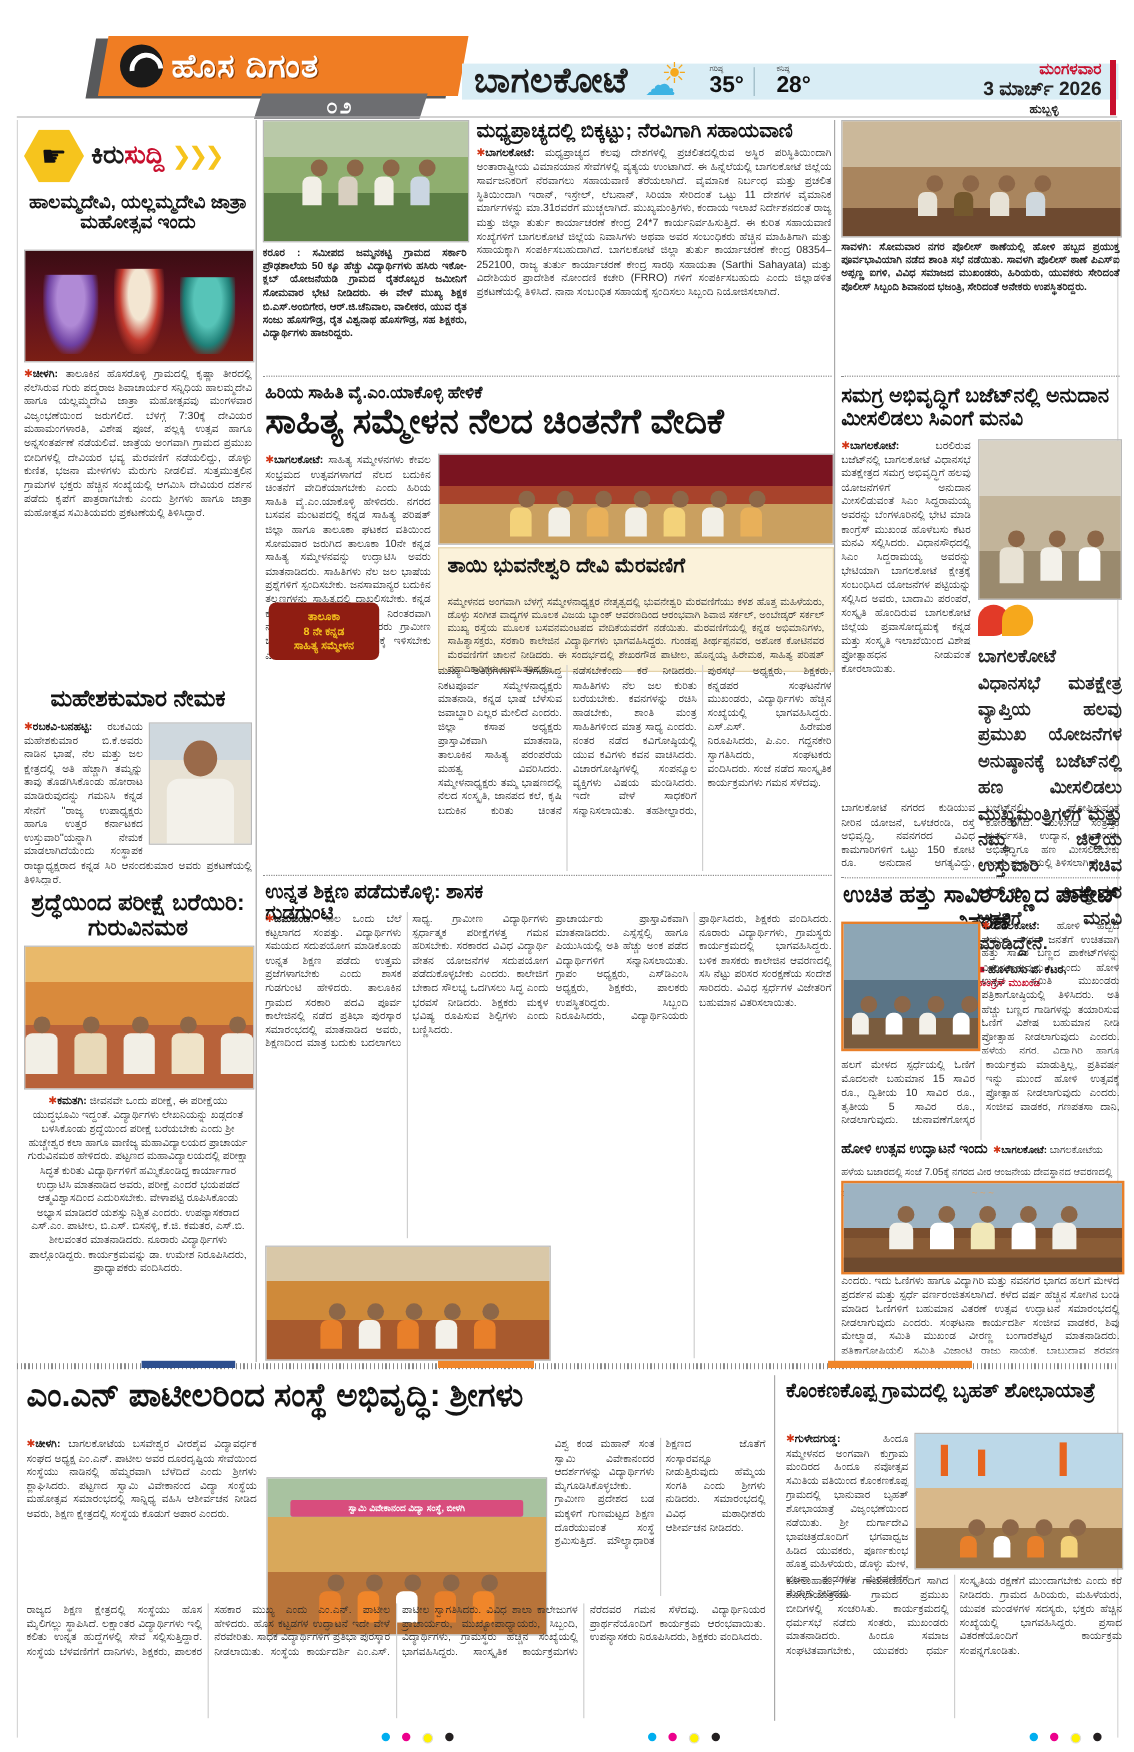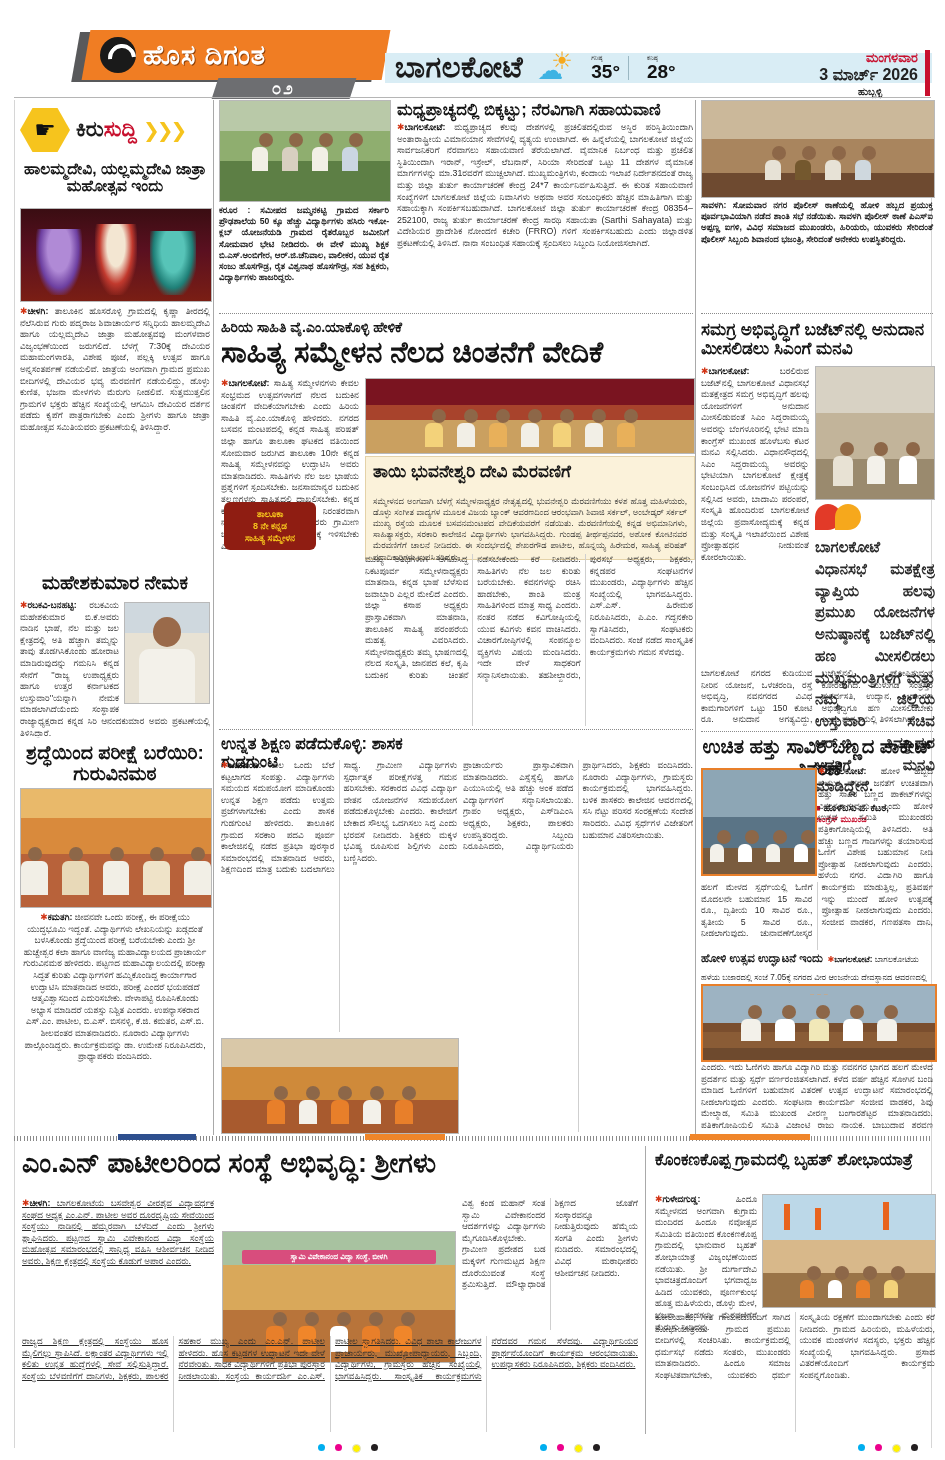--- a/index.html
+++ b/index.html
@@ -9,21 +9,21 @@
   .photo{position:absolute;overflow:hidden;border:1px solid #b9b9b9;}
   .body-txt{font-size:8.8px;line-height:1.32;text-align:justify;color:#2a2a2a;overflow:hidden;}
   .body-txt .loc{font-weight:bold;color:#111;}
   .star{color:#d23415;font-weight:bold;}
   .headline{font-weight:bold;color:#141414;line-height:1.12;}
   .vrule{position:absolute;width:1px;background:#a9a9a9;}
   .hatch{position:absolute;height:5px;background:repeating-linear-gradient(90deg,#8a8a8a 0 1px,transparent 1px 3.2px);}
   .dotrule{position:absolute;height:0;border-top:1px dotted #8a8a8a;}
   .cols2{column-count:2;column-gap:9px;column-rule:1px solid #cfcfcf;}
   .cols3{column-count:3;column-gap:9px;column-rule:1px solid #cfcfcf;}
-  .cols4{column-count:4;column-gap:10px;column-rule:1px solid #cfcfcf;text-decoration:underline;}
+  .cols4{column-count:4;column-gap:10px;column-rule:1px solid #cfcfcf;}
   
   .logo-box{position:absolute;left:86px;top:30px;width:300px;height:50px;background:#f07d23;
             transform:skewX(-10deg);box-shadow:-10px 2px 0 #58595b;display:flex;align-items:center;}
   .logo-inner{transform:skewX(10deg);display:flex;align-items:center;gap:7px;padding-left:14px;width:100%;}
   .logo-emblem{width:36px;height:36px;border-radius:50%;background:#1a1a1a;position:relative;flex:none;}
   .logo-emblem:after{content:"";position:absolute;left:8px;top:7px;width:20px;height:20px;border-radius:50%;
             border:4px solid #fff;border-color:#fff transparent transparent #fff;transform:rotate(40deg);}
   .logo-title{color:#fff;font-size:27px;font-weight:bold;letter-spacing:1px;text-shadow:1px 1px 0 #8c3d05;}
   .logo-tag{position:absolute;left:150px;top:58px;color:#fff;font-size:6px;transform:skewX(10deg);}
   .pagenum-strip{position:absolute;left:215px;top:78px;width:138px;height:21px;background:#6d6e71;
@@ -101,21 +101,21 @@
   <div class="abs" style="left:14px;top:97px;width:917px;height:1px;background:#b5b5b5;"></div>
 </div>
 
 <div class="vrule" style="left:213px;top:100px;height:1035px;"></div>
 <div class="vrule" style="left:695px;top:100px;height:1035px;"></div>
 <div class="vrule" style="left:14px;top:100px;height:1348px;background:#d6d6d6;"></div>
 <div class="vrule" style="left:931px;top:100px;height:1348px;background:#d6d6d6;"></div>
 
 <div class="abs" style="left:20px;top:104px;width:190px;height:52px;display:flex;align-items:center;gap:6px;">
   <span class="ks-hex">☛</span>
-  <span style="font-size:21px;font-weight:bold;font-family:Liberation Mono, monospace;">
+  <span style="font-size:21px;font-weight:bold;">
     <span>ಕಿರು</span><span style="color:#c8102e;">ಸುದ್ದಿ</span>
   </span>
   <span class="ks-chev">❯❯❯</span>
 </div>
 
 <div class="abs headline" style="left:20px;top:160px;width:190px;font-size:15.5px;text-align:center;">ಹಾಲಮ್ಮದೇವಿ, ಯಲ್ಲಮ್ಮದೇವಿ ಜಾತ್ರಾ ಮಹೋತ್ಸವ ಇಂದು</div>
 <div class="photo" style="left:20px;top:208px;width:190px;height:92px;background:linear-gradient(180deg,#3a0d12 0%,#5a1020 45%,#7a1e14 100%);">
   <div style="position:absolute;left:8%;bottom:6%;width:24%;height:72%;background:radial-gradient(ellipse at 50% 30%,#b08ad6 0 35%,#6d3fa0 60%,transparent 75%);"></div>
   <div style="position:absolute;left:39%;bottom:6%;width:22%;height:78%;background:radial-gradient(ellipse at 50% 30%,#f3e6d2 0 30%,#c23a2e 55%,transparent 75%);"></div>
   <div style="position:absolute;right:8%;bottom:6%;width:24%;height:70%;background:radial-gradient(ellipse at 50% 30%,#57c4b8 0 35%,#1f7f77 60%,transparent 78%);"></div>
@@ -283,21 +283,21 @@
 <div class="abs body-txt" style="left:701px;top:1062px;width:232px;height:66px;">ಎಂದರು. ಇದು ಓಣಿಗಳು ಹಾಗೂ ವಿದ್ಯಾಗಿರಿ ಮತ್ತು ನವನಗರ ಭಾಗದ ಹಲಗೆ ಮೇಳದ ಪ್ರದರ್ಶನ ಮತ್ತು ಸ್ಪರ್ಧೆ ವರ್ಣರಂಜಿತಸಲಾಗಿದೆ. ಕಳೆದ ವರ್ಷ ಹೆಚ್ಚಿನ ಸೋಗಿನ ಬಂಡಿ ಮಾಡಿದ ಓಣಿಗಳಿಗೆ ಬಹುಮಾನ ವಿತರಣೆ ಉತ್ಸವ ಉದ್ಘಾಟನೆ ಸಮಾರಂಭದಲ್ಲಿ ನೀಡಲಾಗುವುದು ಎಂದರು. ಸಂಘಟನಾ ಕಾರ್ಯದರ್ಶಿ ಸಂಜೀವ ವಾಡಕರ, ಶಿವು ಮೇಲ್ಮಾಡ, ಸಮಿತಿ ಮುಖಂಡ ವೀರಣ್ಣ ಬಂಗಾರಶೆಟ್ಟರ ಮಾತನಾಡಿದರು. ಪತ್ರಿಕಾಗೋಷ್ಠಿಯಲ್ಲಿ ಸಮಿತಿ ವಿಜಾಂಟಿ ರಾಜು ನಾಯಕ, ಬಾಬುದಾವ ಶರವಣ ಪತ್ರಿಕಾಗೋಷ್ಠಿಯಲ್ಲಿದ್ದರು.</div>
 
 <div class="hatch" style="left:14px;top:1136px;width:917px;"></div>
 <div class="abs" style="left:118px;top:1134px;width:78px;height:6px;background:#2e4f8e;"></div>
 <div class="abs" style="left:365px;top:1134px;width:80px;height:6px;background:#f0862a;"></div>
 <div class="abs" style="left:690px;top:1134px;width:120px;height:6px;background:#f0862a;"></div>
 <div class="vrule" style="left:645px;top:1146px;height:288px;"></div>
 
 <div class="abs headline" style="left:22px;top:1148px;width:616px;font-size:27px;">ಎಂ.ಎನ್ ಪಾಟೀಲರಿಂದ ಸಂಸ್ಥೆ ಅಭಿವೃದ್ಧಿ: ಶ್ರೀಗಳು</div>
 
-<div class="abs body-txt" style="left:22px;top:1198px;width:192px;height:132px;text-decoration:underline;">
+<div class="abs body-txt" style="left:22px;top:1198px;width:192px;height:132px;">
   <span class="star">✱</span><span class="loc">ಚೀಳಗಿ:</span><span> ಬಾಗಲಕೋಟೆಯ ಬಸವೇಶ್ವರ ವೀರಶೈವ ವಿದ್ಯಾವರ್ಧಕ ಸಂಘದ ಅಧ್ಯಕ್ಷ ಎಂ.ಎನ್. ಪಾಟೀಲ ಅವರ ದೂರದೃಷ್ಟಿಯ ಸೇವೆಯಿಂದ ಸಂಸ್ಥೆಯು ನಾಡಿನಲ್ಲಿ ಹೆಮ್ಮರವಾಗಿ ಬೆಳೆದಿದೆ ಎಂದು ಶ್ರೀಗಳು ಶ್ಲಾಘಿಸಿದರು. ಪಟ್ಟಣದ ಸ್ವಾಮಿ ವಿವೇಕಾನಂದ ವಿದ್ಯಾ ಸಂಸ್ಥೆಯ ಮಹೋತ್ಸವ ಸಮಾರಂಭದಲ್ಲಿ ಸಾನ್ನಿಧ್ಯ ವಹಿಸಿ ಆಶೀರ್ವಚನ ನೀಡಿದ ಅವರು, ಶಿಕ್ಷಣ ಕ್ಷೇತ್ರದಲ್ಲಿ ಸಂಸ್ಥೆಯ ಕೊಡುಗೆ ಅಪಾರ ಎಂದರು.</span>
 </div>
 <div class="photo" style="left:222px;top:1198px;width:232px;height:130px;background:linear-gradient(180deg,#a8c2a0 0 25%,#d9a85a 25% 60%,#b8743a 60% 100%);margin-top:33px;">
   <div class="banner">ಸ್ವಾಮಿ ವಿವೇಕಾನಂದ ವಿದ್ಯಾ ಸಂಸ್ಥೆ, ಬೀಳಗಿ</div>
   <div class="men" style="bottom:8%;">
       <span class="man" style="width:18px;height:26px;background:#e87f2a;"></span>
       <span class="man" style="width:18px;height:26px;background:#f0862a;"></span>
       <span class="man" style="width:18px;height:26px;background:#fff;"></span>
       <span class="man" style="width:18px;height:26px;background:#e87f2a;"></span>
       <span class="man" style="width:18px;height:26px;background:#f0862a;"></span>

